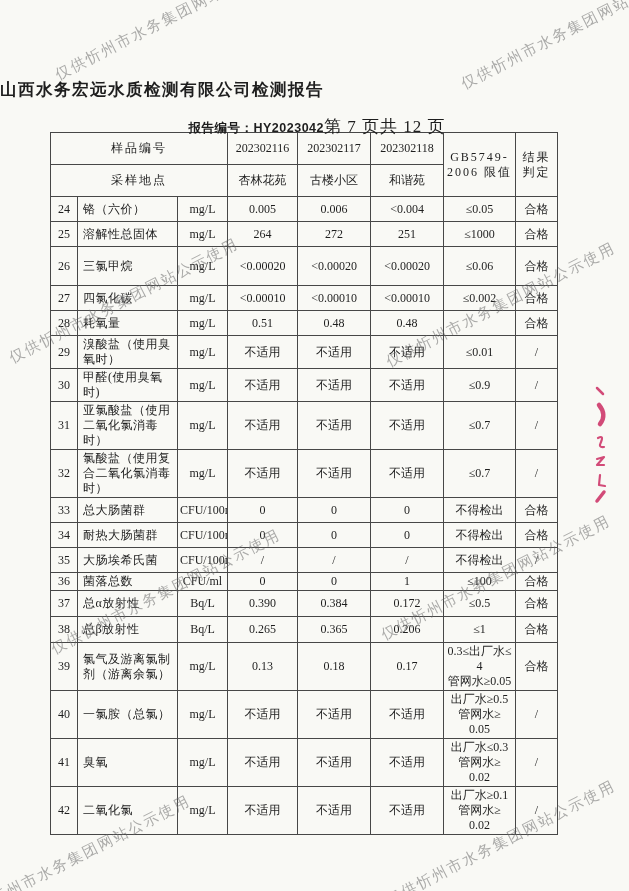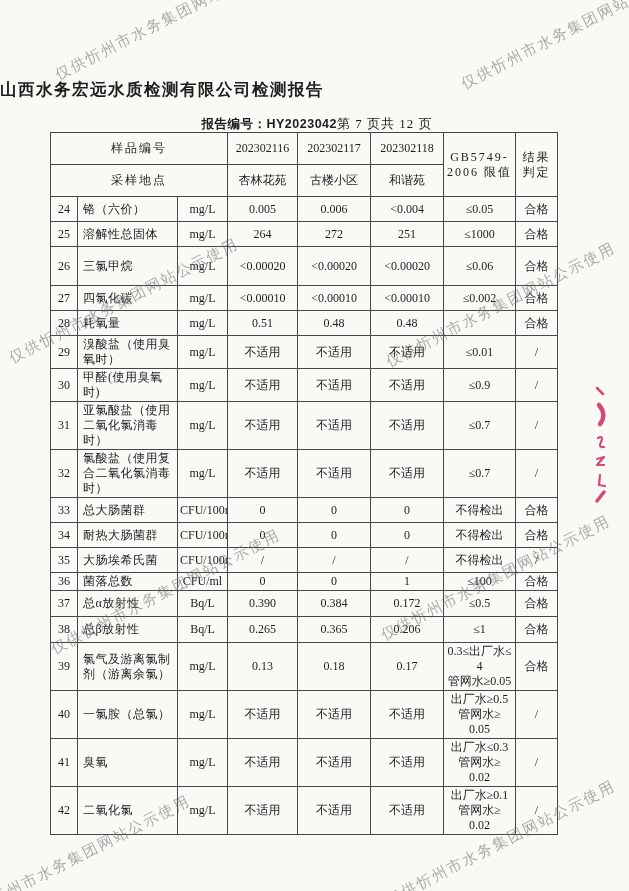--- a/index.html
+++ b/index.html
@@ -18,21 +18,21 @@
   .title{
     position:absolute;top:79px;left:0;width:629px;
     font-family:"Liberation Sans","DejaVu Sans",sans-serif;
     font-weight:700;font-size:16.5px;letter-spacing:1.5px;z-index:2;
   }
   .meta{
     position:absolute;top:107px;left:50px;width:534px;
     display:flex;justify-content:center;align-items:baseline;z-index:2;margin-top:8px;
   }
   .report-no{font-family:"Liberation Sans","DejaVu Sans",sans-serif;font-weight:700;font-size:12.5px;letter-spacing:.5px;}
-  .page-indicator{font-size:13px;letter-spacing:1px;}
+  .page-indicator{font-size:17px;letter-spacing:1px;}
   
   table.results{
     position:absolute;top:132px;left:50px;width:507px;z-index:1;
     border-collapse:collapse;table-layout:fixed;
   }
   table.results td{
     border:1px solid #474747;text-align:center;vertical-align:middle;
     font-size:12px;line-height:1.25;padding:1px 2px;overflow:hidden;
   }
   .h32{height:32px;}

